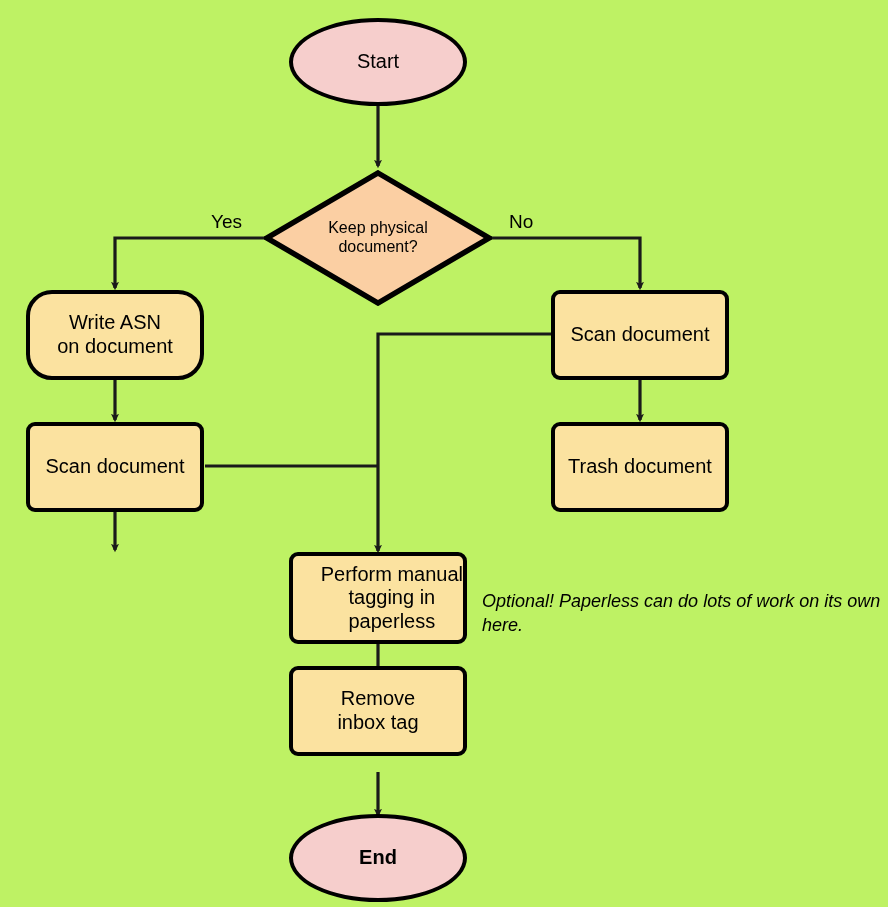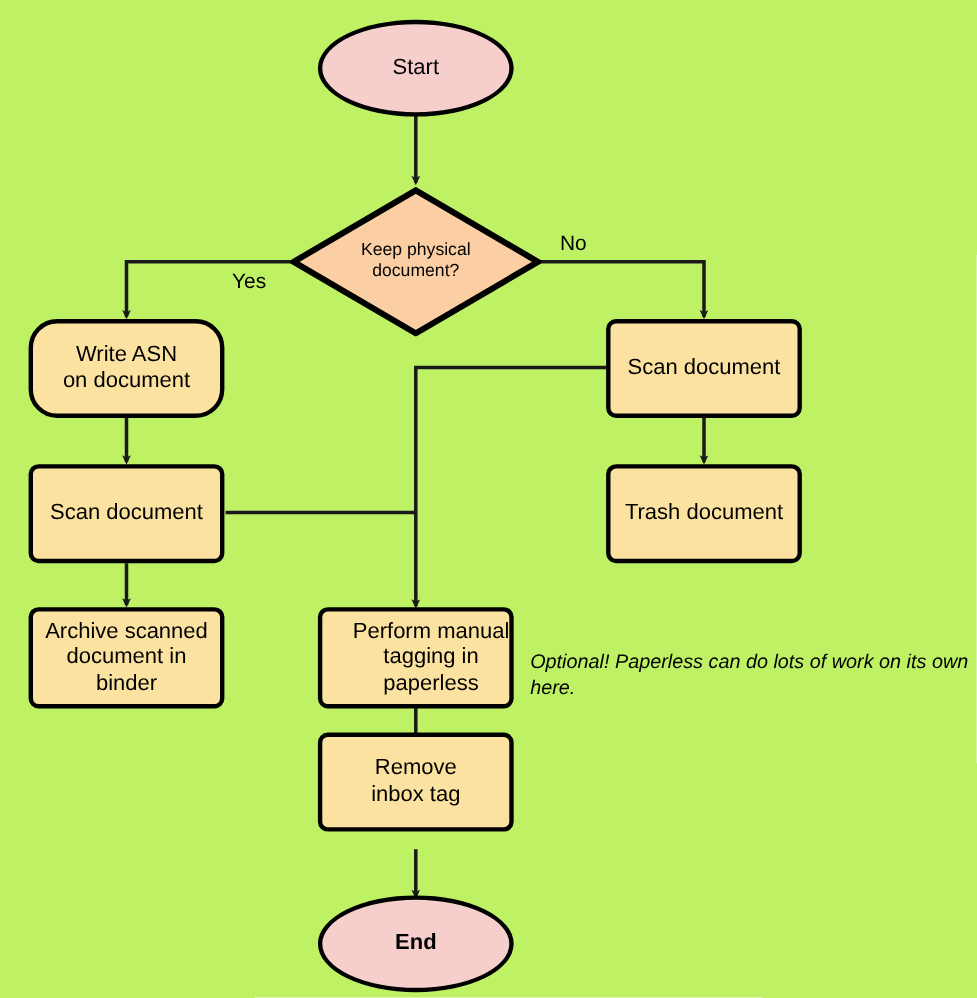--- a/index.html
+++ b/index.html
@@ -123,37 +123,32 @@
   </div>
 
   <div class="node node-decision" style="left:264px; top:170px; width:228px; height:136px;">
     <svg class="decision-shape" viewBox="0 0 228 136" preserveAspectRatio="none" xmlns="http://www.w3.org/2000/svg">
       <polygon points="114,3 225,68 114,133 3,68" fill="#fbcfa3" stroke="#000000" stroke-width="5.5" stroke-linejoin="miter" vector-effect="non-scaling-stroke"></polygon>
     </svg>
     <span class="decision-label">Keep physical
 document?</span>
   </div>
 
-  <div class="edge-label" style="left:211px; top:211px;margin-top:35px;">Yes</div>
+  <div class="edge-label" style="left:211px; top:211px;">Yes</div>
   <div class="edge-label" style="left:509px; top:211px;">No</div>
 
   <div class="node node-process" style="left:26px; top:290px; width:178px; height:90px;border-radius:26px;">
     <span>Write ASN
 on document</span>
   </div>
 
   <div class="node node-process" style="left:26px; top:422px; width:178px; height:90px;">
     <span>Scan document</span>
   </div>
 
-  <div class="node node-process" style="left:26px; top:552px; width:178px; height:92px;">
-    <span>Archive scanned
-document in
-binder</span>
-  </div>
 
   <div class="node node-process" style="left:551px; top:290px; width:178px; height:90px;">
     <span>Scan document</span>
   </div>
 
   <div class="node node-process" style="left:551px; top:422px; width:178px; height:90px;justify-content:center;">
     <span>Trash document</span>
   </div>
 
   <div class="node node-process" style="left:289px; top:552px; width:178px; height:92px;justify-content:flex-end;">

